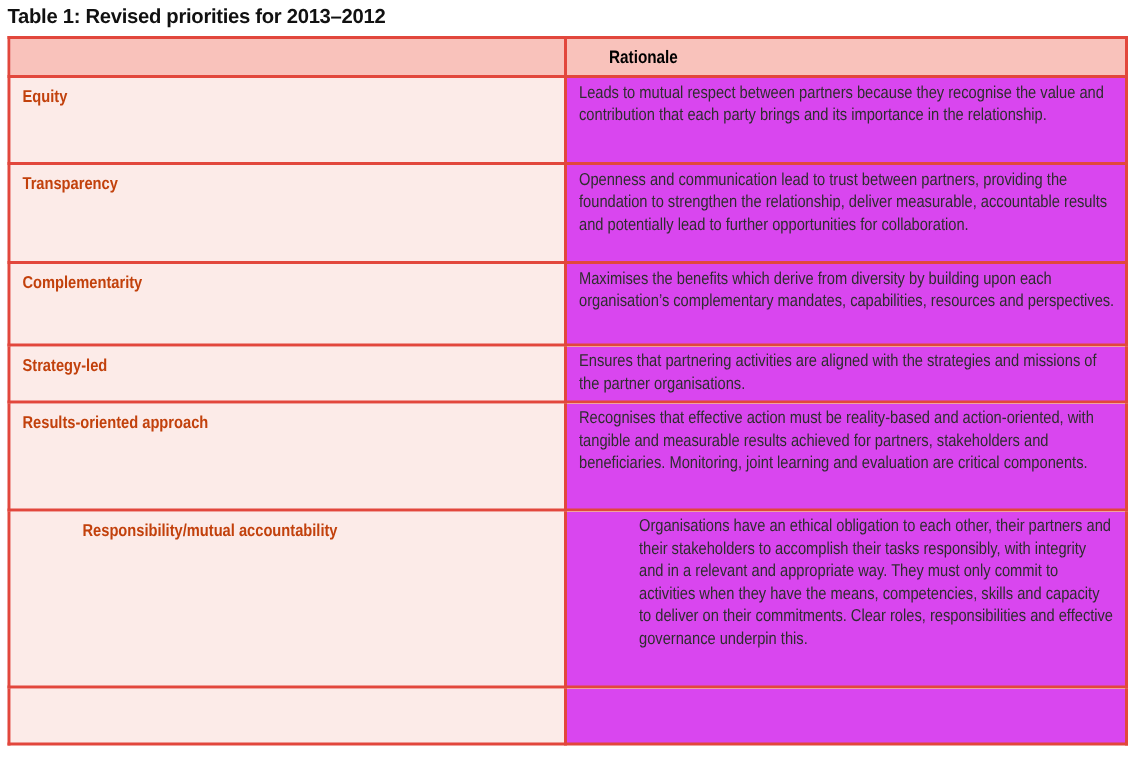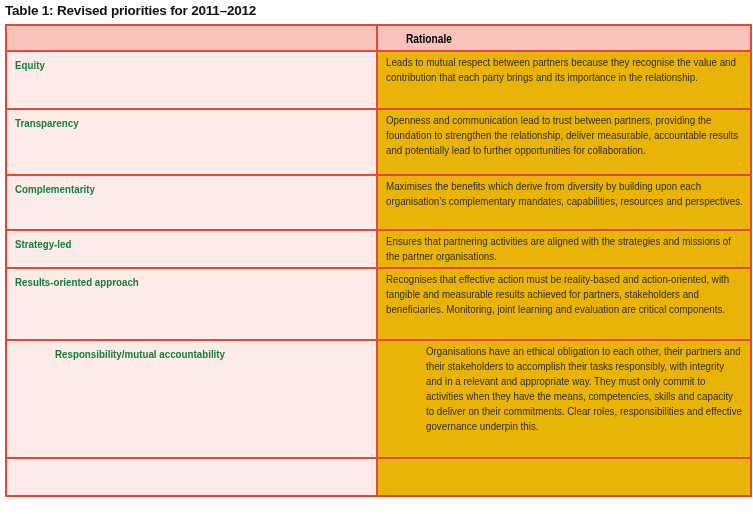--- a/index.html
+++ b/index.html
@@ -31,24 +31,24 @@
     border: 2px solid #e2473c;
     vertical-align: top;
     padding: 3px 8px;
     overflow: hidden;
     text-align: left;
   }
   th { background: #f9c2bb; }
   td.priority-cell {
     background: #fcebe8;
     font-weight: bold;
-    color: #15803d;
+    color: #c2410c;
   }
   td.rationale-cell {
-    background: #eab308;
+    background: #d946ef;
     color: #2e2e2e;
   }
   
   .ctext {
     display: inline-block;
     width: 118%;
     transform: scaleX(0.85);
     transform-origin: 0 0;
     font-size: 11.5px;
     line-height: 15px;
@@ -62,21 +62,21 @@
   tr.r3 td { height: 47px; }
   tr.r4 td { height: 28px; }
   tr.r5 td { height: 64px; }
   tr.r6 td { height: 110px; padding-left: 48px; }
   tr.rcut td { height: 30px; }
 </style>
 </head>
 <body>
 
 <div class="page">
-  <div class="doc-title">Table 1: Revised priorities for 2011–2012</div>
+  <div class="doc-title">Table 1: Revised priorities for 2013–2012</div>
 
   <table class="priorities">
     <colgroup>
       <col class="c-priority">
       <col class="c-rationale">
     </colgroup>
     <tbody>
       <tr class="hdr">
         <th><span class="ctext"></span></th>
         <th><span class="ctext">Rationale</span></th>

